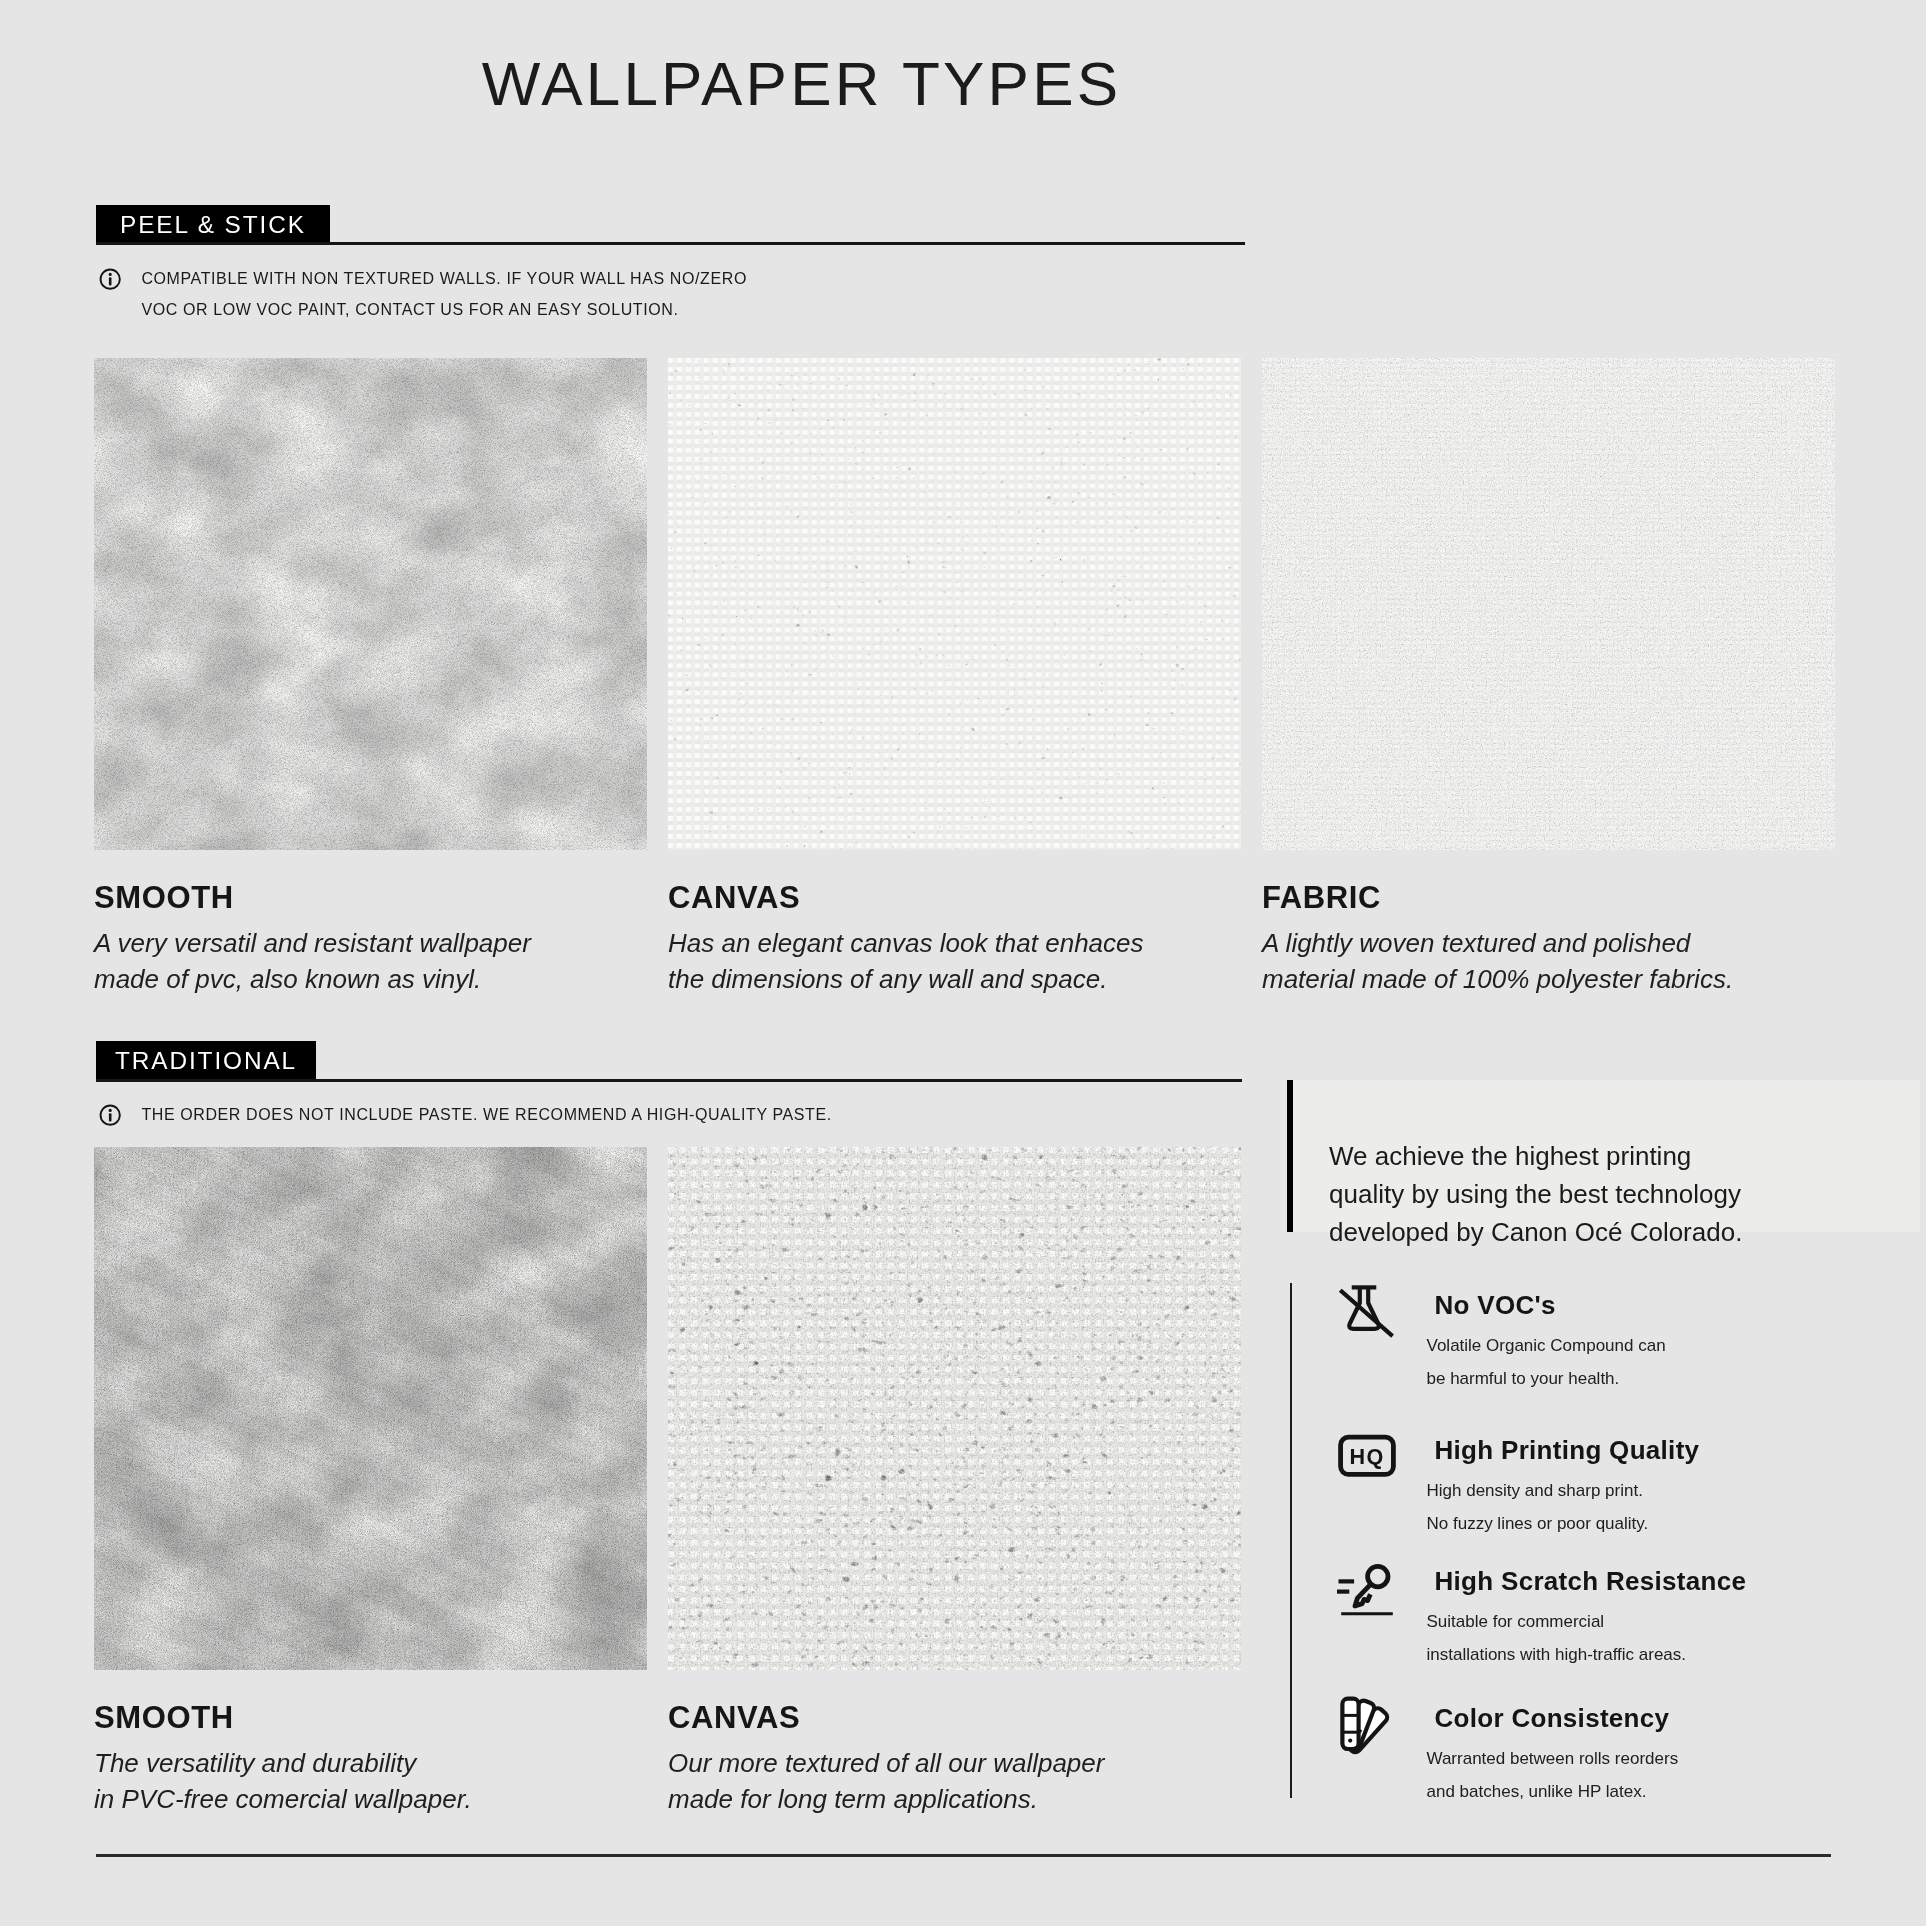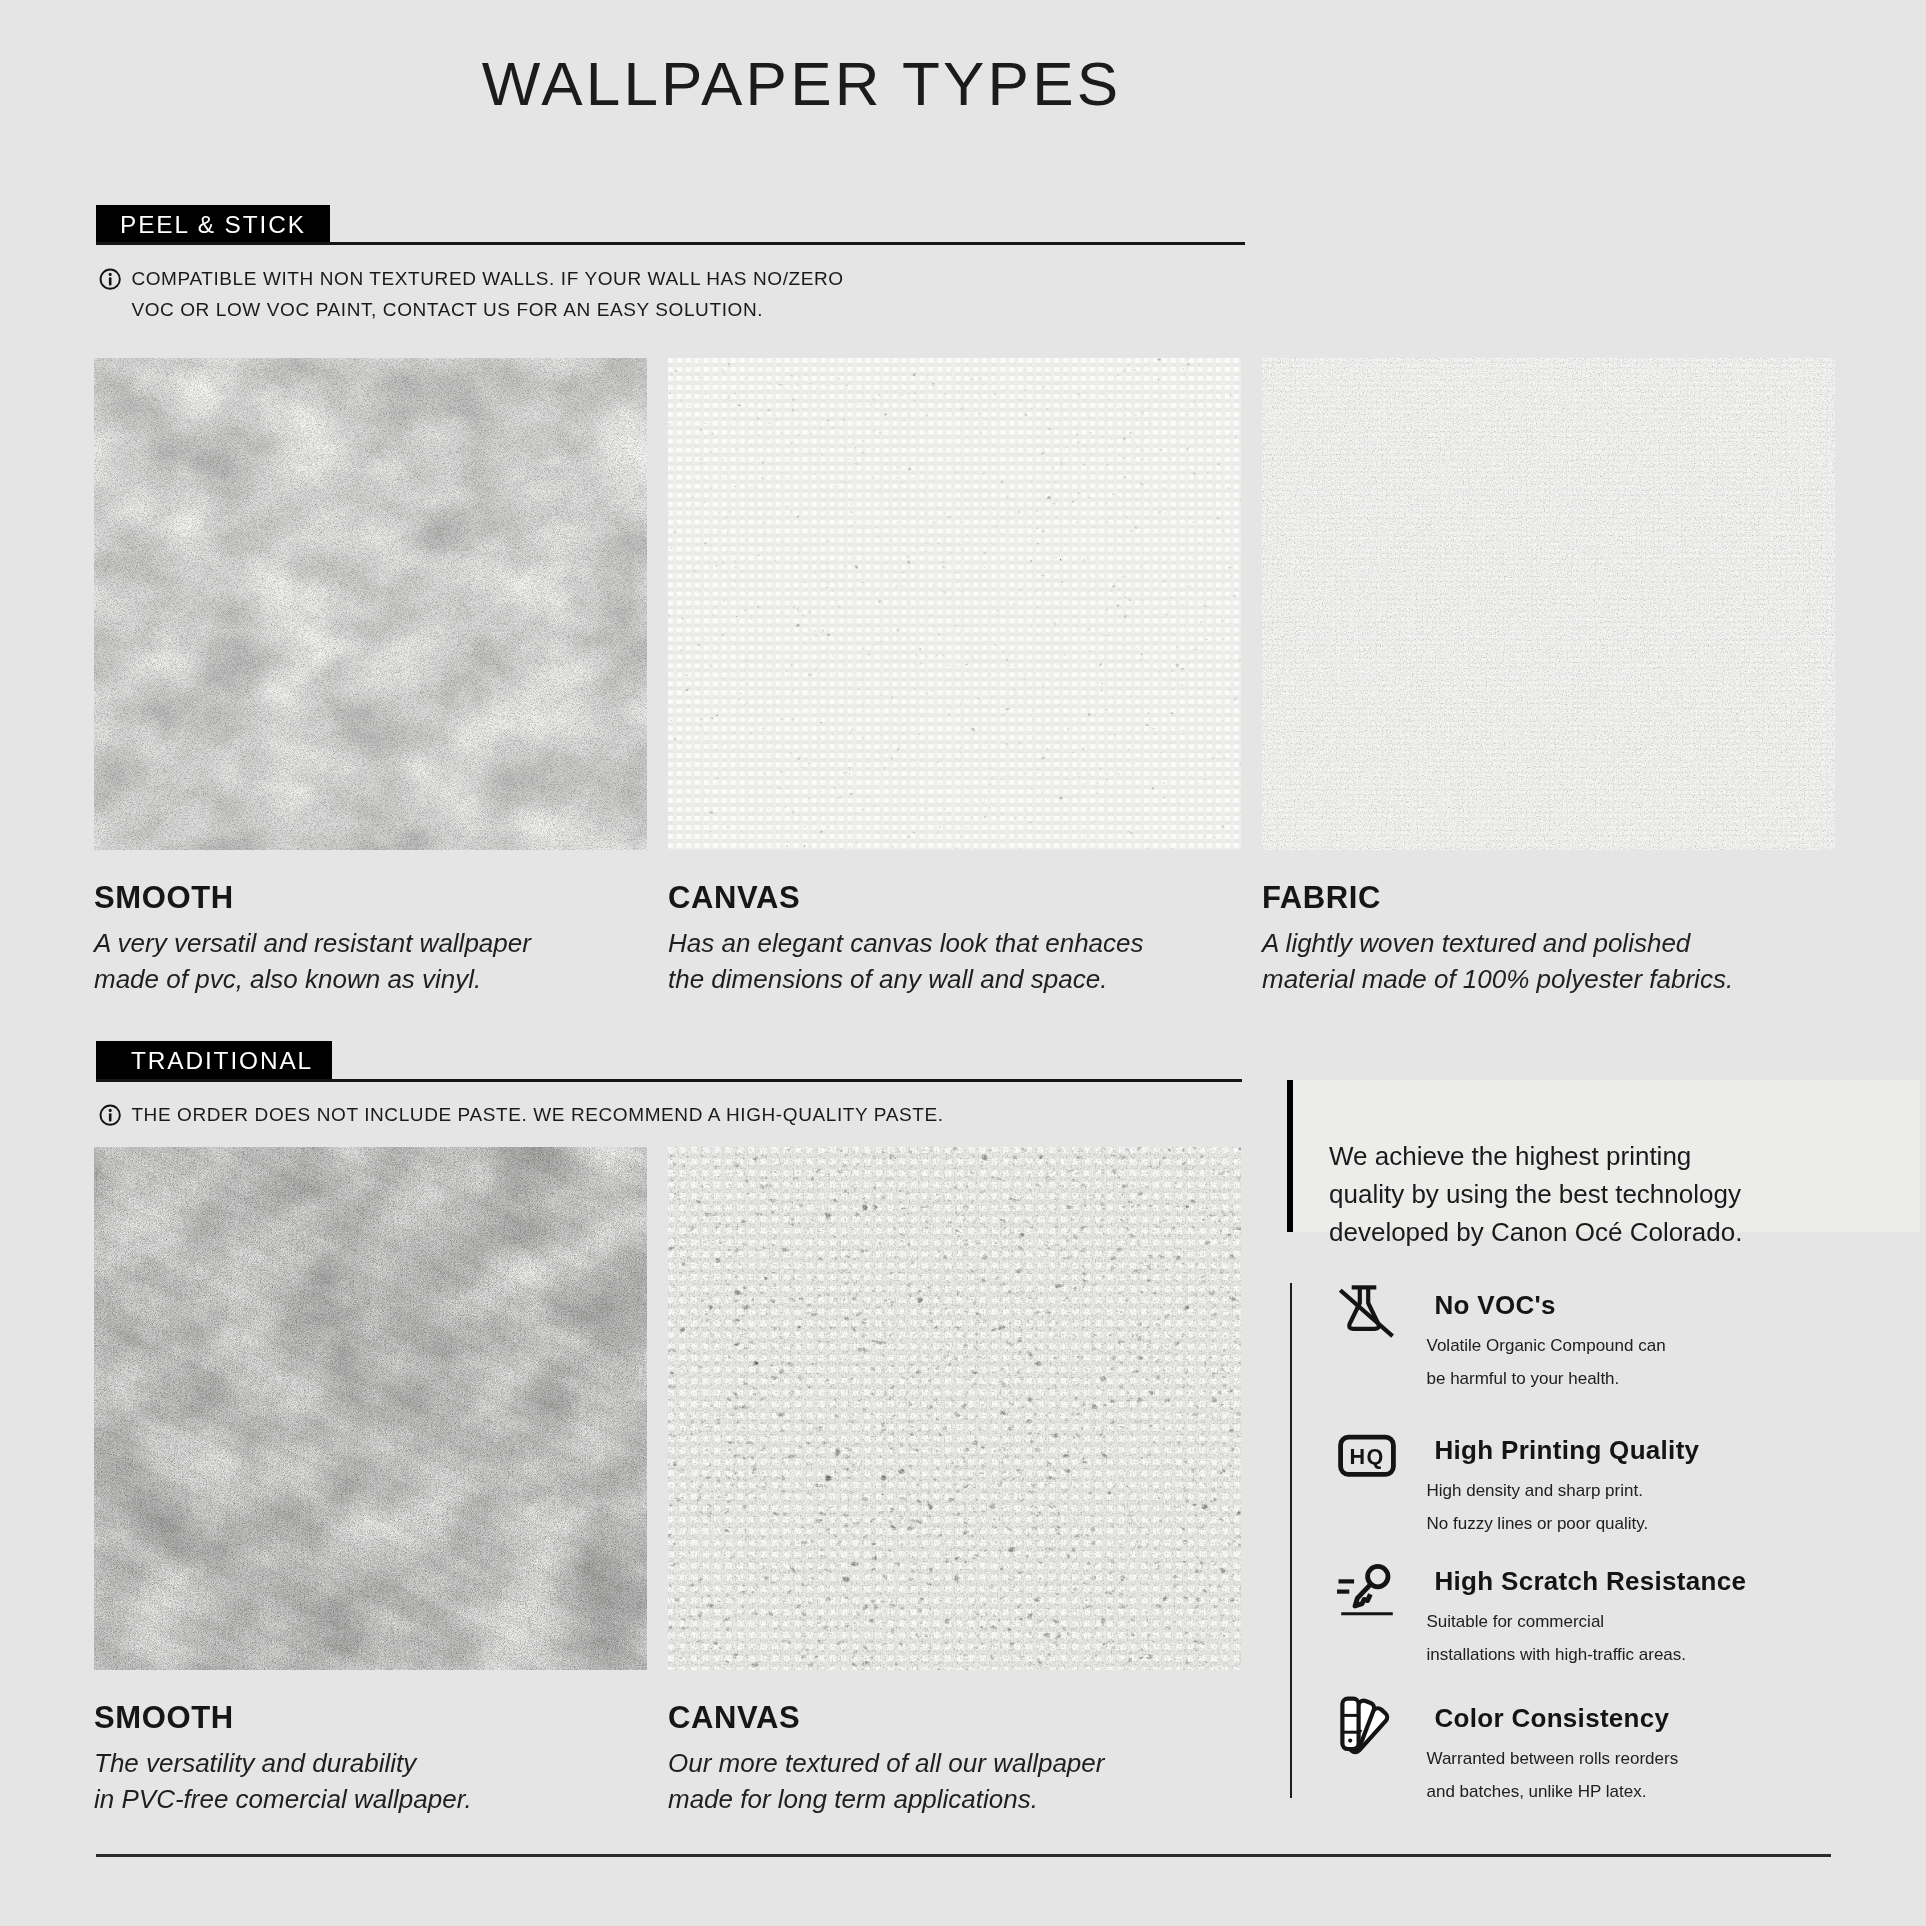--- a/index.html
+++ b/index.html
@@ -12,27 +12,27 @@
     position:absolute;top:48px;left:0;width:1603px;margin:0;
     text-align:center;font-size:62px;font-weight:300;letter-spacing:3.2px;
     color:#1b1b1b;
   }
   .tag{
     position:absolute;background:#000;color:#fff;
     display:flex;align-items:center;justify-content:center;
     font-size:24.4px;font-weight:500;letter-spacing:1.9px;
   }
   .tag-peel{left:96px;top:205px;width:234px;height:40px;}
-  .tag-trad{left:96px;top:1041px;width:220px;height:40px;padding-left:16px;}
+  .tag-trad{left:96px;top:1041px;width:220px;height:40px;}
   .section-rule{position:absolute;height:2.6px;background:#161616;}
   .rule-peel{left:96px;top:242px;width:1149px;}
   .rule-trad{left:96px;top:1079px;width:1146px;}
   .note{
-    position:absolute;display:flex;align-items:flex-start;gap:9px;
-    font-size:19px;letter-spacing:0.6px;line-height:31px;color:#1a1a1a;
+    position:absolute;display:flex;align-items:flex-start;gap:19px;
+    font-size:16px;letter-spacing:0.6px;line-height:31px;color:#1a1a1a;
   }
   .note-peel{left:98px;top:263px;}
   .note-trad{left:98px;top:1099px;}
   .note-text{white-space:pre-line;}
   .info-glyph{width:24.4px;height:24.4px;flex:0 0 auto;margin-top:3.9px;}
   .grid{position:absolute;left:94px;display:grid;column-gap:21px;}
   .grid-peel{top:358px;grid-template-columns:553px 573px 573px;}
   .grid-trad{top:1147px;grid-template-columns:553px 573px;}
   .swatch{position:relative;overflow:hidden;}
   .grid-peel .swatch{height:492px;}

